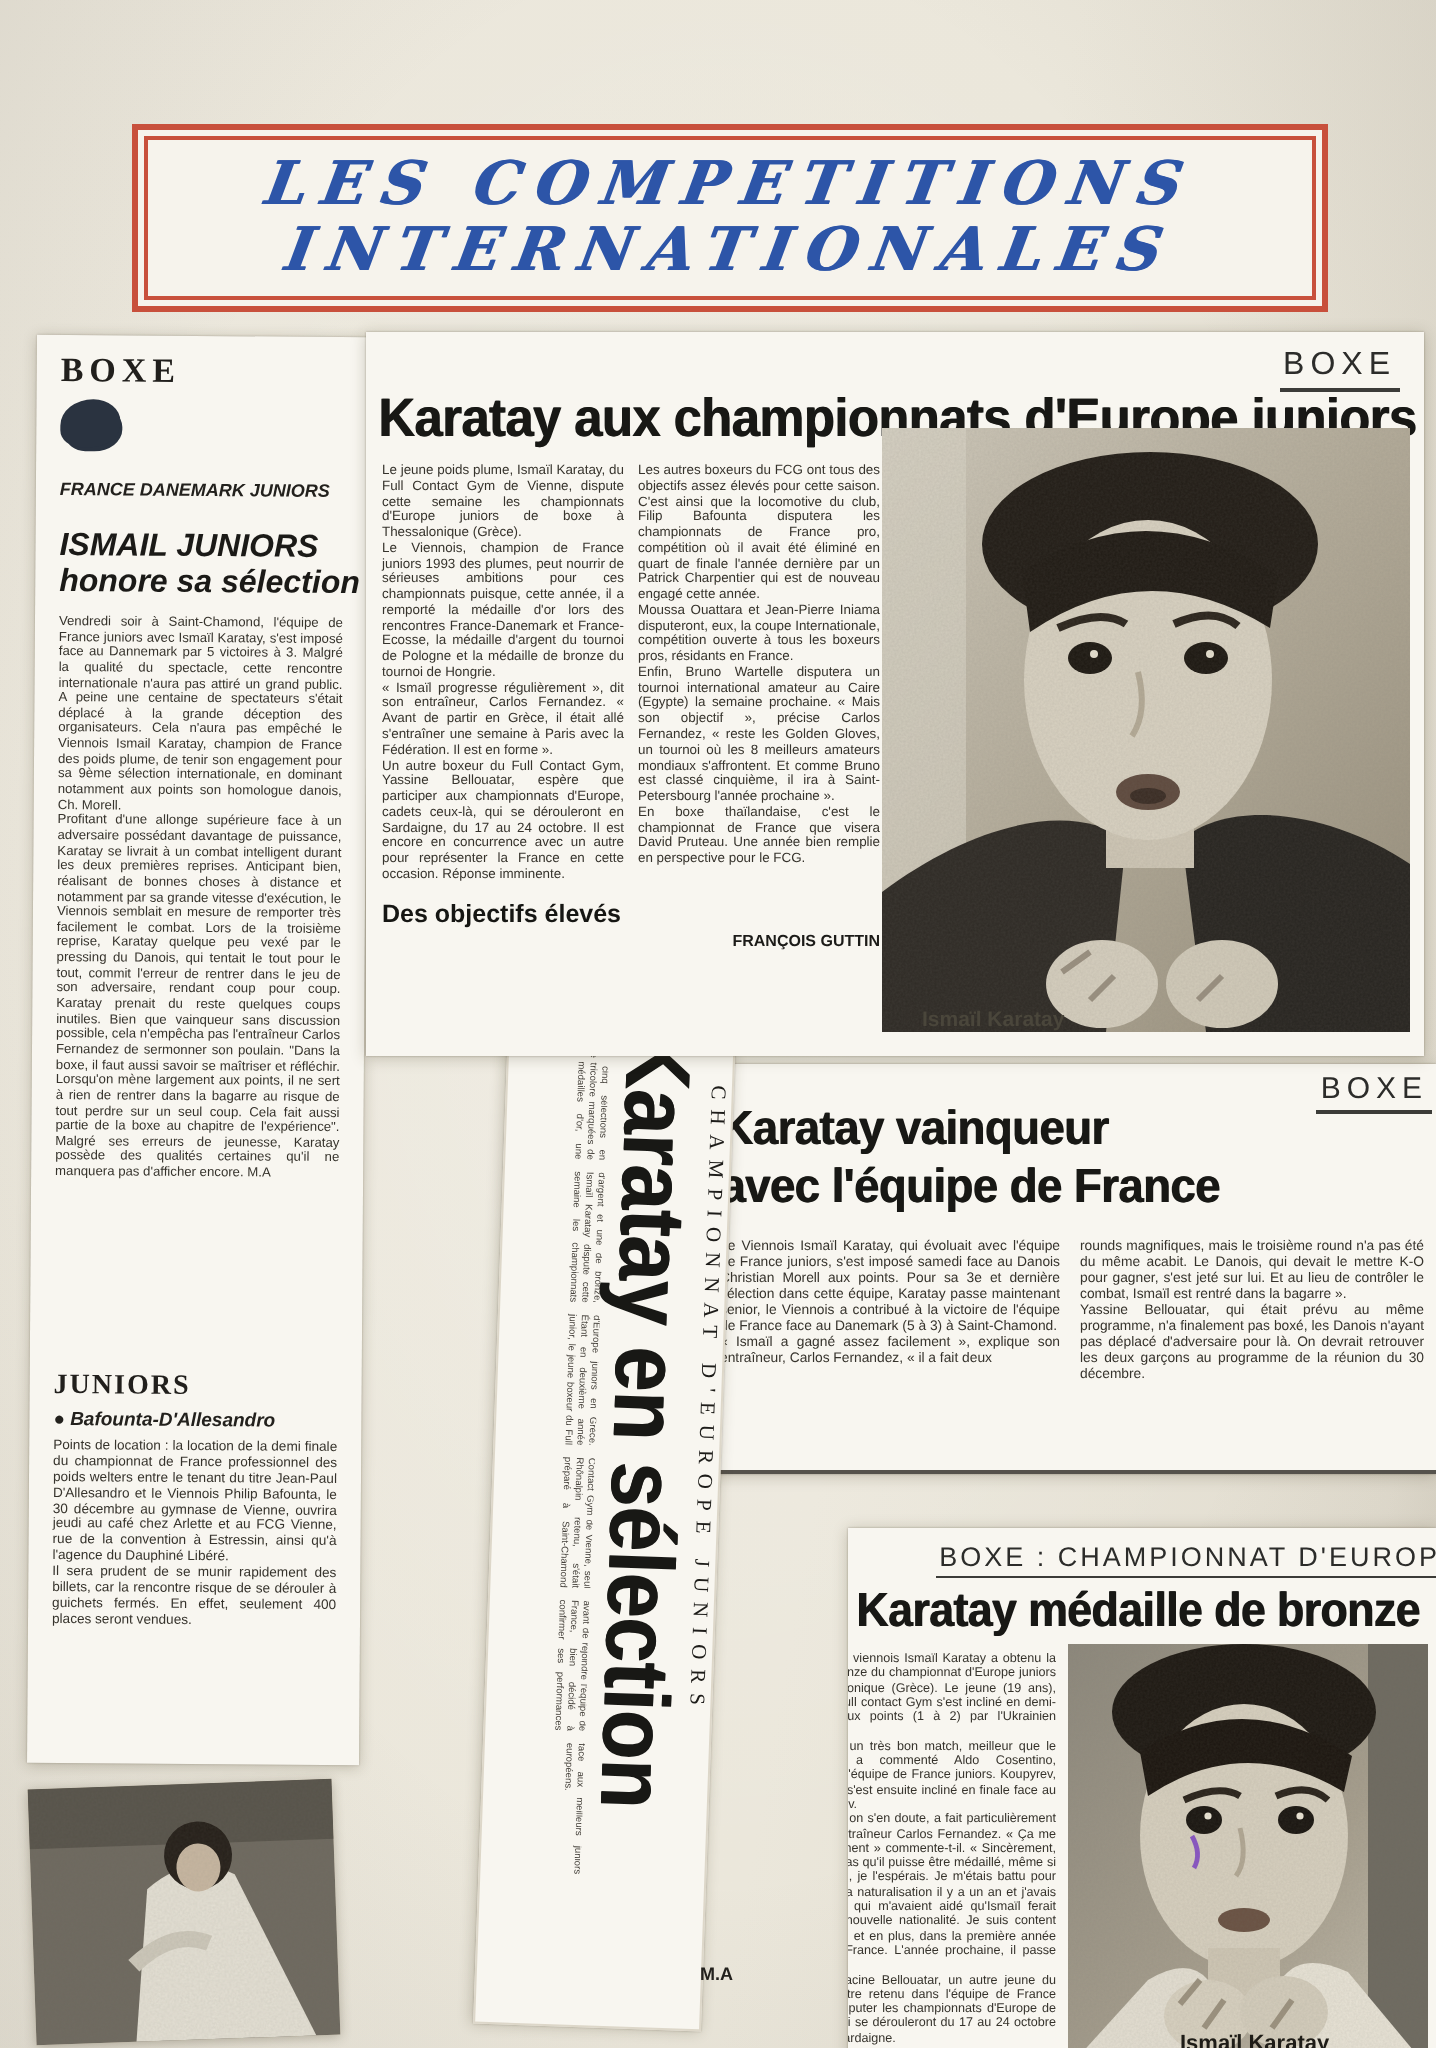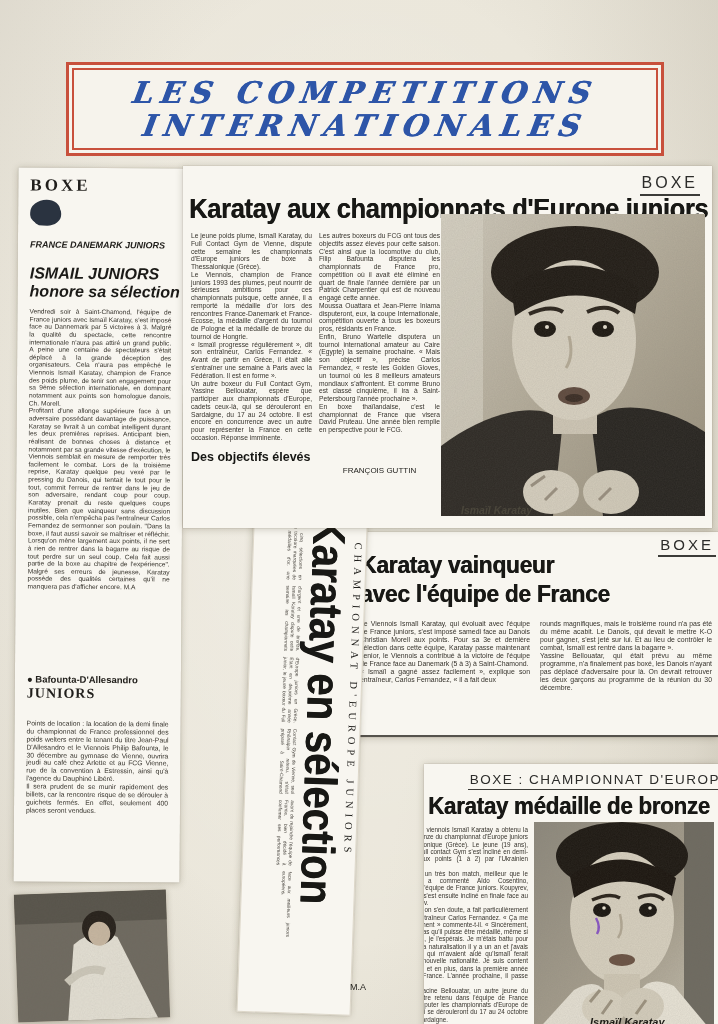--- a/index.html
+++ b/index.html
@@ -24,21 +24,21 @@
   
   #topclip{left:183px;top:166px;width:529px;height:362px;z-index:4;}
   
   #rotclip{left:368px;top:514px;width:500px;height:112px;transform:rotate(92deg);transform-origin:0 0;z-index:3;
            border:1px solid #ddd7c9;}
   
   #midclip{left:352px;top:532px;width:366px;height:203px;z-index:2;border-bottom:2px solid #55524c;}
   
   #bronzeclip{left:424px;top:736px;width:294px;height:288px;z-index:2;margin-top:28px;}
   .photo{position:absolute;overflow:hidden;background:#b6ae9d;}
-  .caption{font-weight:bold;font-style:italic;color:#37332a;}
+  .caption{font-weight:bold;color:#37332a;}
 </style>
 </head>
 <body>
 
 <div id="page">
 
   <div id="banner">
     <div class="inner">
       <div class="line">LES COMPETITIONS</div>
       <div class="line">INTERNATIONALES</div>
@@ -48,40 +48,40 @@
   <div id="leftclip" class="clip">
     <div style="position:absolute;left:12px;top:8px;font-size:17px;letter-spacing:3px;" class="serifhead">BOXE</div>
     <div style="position:absolute;left:12px;top:32px;width:30px;height:24px;background:#2a3340;
                 border-radius:55% 45% 50% 35%;box-shadow:2px 3px 0 -1px #2a3340;"></div>
     <div style="position:absolute;left:12px;top:72px;width:142px;font-size:9px;font-weight:bold;font-style:italic;color:#23211d;line-height:1.25;">FRANCE DANEMARK JUNIORS</div>
     <div style="position:absolute;left:12px;top:98px;font-size:16px;font-weight:bold;font-style:italic;color:#1b1a17;line-height:1.05;">ISMAIL JUNIORS</div>
     <div style="position:absolute;left:12px;top:115px;font-size:16px;font-weight:bold;font-style:italic;color:#1b1a17;">honore sa sélection</div>
     <div class="body" style="position:absolute;left:12px;top:140px;width:142px;font-size:6.6px;">Vendredi soir à Saint-Chamond, l'équipe de France juniors avec Ismaïl Karatay, s'est imposé face au Dannemark par 5 victoires à 3. Malgré la qualité du spectacle, cette rencontre internationale n'aura pas attiré un grand public. A peine une centaine de spectateurs s'était déplacé à la grande déception des organisateurs. Cela n'aura pas empêché le Viennois Ismail Karatay, champion de France des poids plume, de tenir son engagement pour sa 9ème sélection internationale, en dominant notamment aux points son homologue danois, Ch. Morell.
 Profitant d'une allonge supérieure face à un adversaire possédant davantage de puissance, Karatay se livrait à un combat intelligent durant les deux premières reprises. Anticipant bien, réalisant de bonnes choses à distance et notamment par sa grande vitesse d'exécution, le Viennois semblait en mesure de remporter très facilement le combat. Lors de la troisième reprise, Karatay quelque peu vexé par le pressing du Danois, qui tentait le tout pour le tout, commit l'erreur de rentrer dans le jeu de son adversaire, rendant coup pour coup. Karatay prenait du reste quelques coups inutiles. Bien que vainqueur sans discussion possible, cela n'empêcha pas l'entraîneur Carlos Fernandez de sermonner son poulain. "Dans la boxe, il faut aussi savoir se maîtriser et réfléchir. Lorsqu'on mène largement aux points, il ne sert à rien de rentrer dans la bagarre au risque de tout perdre sur un seul coup. Cela fait aussi partie de la boxe au chapitre de l'expérience". Malgré ses erreurs de jeunesse, Karatay possède des qualités certaines qu'il ne manquera pas d'afficher encore. M.A</div>
     <div style="position:absolute;left:12px;top:518px;font-size:14px;letter-spacing:1px;" class="serifhead">JUNIORS</div>
-    <div style="position:absolute;left:12px;top:506px;font-size:9.5px;font-weight:bold;color:#23211d;">● Bafounta-D'Allesandro</div>
+    <div style="position:absolute;left:12px;top:537px;font-size:9.5px;font-weight:bold;font-style:italic;color:#23211d;">● Bafounta-D'Allesandro</div>
     <div class="body" style="position:absolute;left:12px;top:552px;width:142px;">Points de location : la location de la demi finale du championnat de France professionnel des poids welters entre le tenant du titre Jean-Paul D'Allesandro et le Viennois Philip Bafounta, le 30 décembre au gymnase de Vienne, ouvrira jeudi au café chez Arlette et au FCG Vienne, rue de la convention à Estressin, ainsi qu'à l'agence du Dauphiné Libéré.
 Il sera prudent de se munir rapidement des billets, car la rencontre risque de se dérouler à guichets fermés. En effet, seulement 400 places seront vendues.</div>
   </div>
 
   <div id="topclip" class="clip">
     <div style="position:absolute;right:12px;top:8px;">
       <span class="boxe-label">BOXE</span>
     </div>
     <div class="big-head" style="position:absolute;left:6px;top:28px;width:560px;font-size:27px;transform:scaleX(.94);">Karatay aux championnats d'Europe juniors</div>
     <div class="body" style="position:absolute;left:8px;top:66px;width:121px;font-size:6.7px;">Le jeune poids plume, Ismaïl Karatay, du Full Contact Gym de Vienne, dispute cette semaine les championnats d'Europe juniors de boxe à Thessalonique (Grèce).
 Le Viennois, champion de France juniors 1993 des plumes, peut nourrir de sérieuses ambitions pour ces championnats puisque, cette année, il a remporté la médaille d'or lors des rencontres France-Danemark et France-Ecosse, la médaille d'argent du tournoi de Pologne et la médaille de bronze du tournoi de Hongrie.
 « Ismaïl progresse régulièrement », dit son entraîneur, Carlos Fernandez. « Avant de partir en Grèce, il était allé s'entraîner une semaine à Paris avec la Fédération. Il est en forme ».
 Un autre boxeur du Full Contact Gym, Yassine Bellouatar, espère que participer aux championnats d'Europe, cadets ceux-là, qui se dérouleront en Sardaigne, du 17 au 24 octobre. Il est encore en concurrence avec un autre pour représenter la France en cette occasion. Réponse imminente.</div>
     <div style="position:absolute;left:8px;top:284px;font-size:12.5px;font-weight:bold;color:#161613;">Des objectifs élevés</div>
     <div class="body" style="position:absolute;left:136px;top:66px;width:121px;font-size:6.7px;">Les autres boxeurs du FCG ont tous des objectifs assez élevés pour cette saison. C'est ainsi que la locomotive du club, Filip Bafounta disputera les championnats de France pro, compétition où il avait été éliminé en quart de finale l'année dernière par un Patrick Charpentier qui est de nouveau engagé cette année.
 Moussa Ouattara et Jean-Pierre Iniama disputeront, eux, la coupe Internationale, compétition ouverte à tous les boxeurs pros, résidants en France.
 Enfin, Bruno Wartelle disputera un tournoi international amateur au Caire (Egypte) la semaine prochaine. « Mais son objectif », précise Carlos Fernandez, « reste les Golden Gloves, un tournoi où les 8 meilleurs amateurs mondiaux s'affrontent. Et comme Bruno est classé cinquième, il ira à Saint-Petersbourg l'année prochaine ».
 En boxe thaïlandaise, c'est le championnat de France que visera David Pruteau. Une année bien remplie en perspective pour le FCG.</div>
-    <div style="position:absolute;left:136px;top:300px;width:121px;font-size:8px;font-weight:normal;text-align:center;color:#1c1b18;">FRANÇOIS GUTTIN</div>
+    <div style="position:absolute;left:136px;top:300px;width:121px;font-size:8px;font-weight:bold;text-align:right;color:#1c1b18;">FRANÇOIS GUTTIN</div>
 
     <div class="photo" style="left:258px;top:48px;width:264px;height:302px;">
       <svg width="264" height="302" viewBox="0 0 264 302" xmlns="http://www.w3.org/2000/svg">
         <defs>
           <linearGradient id="bg1" x1="0" y1="0" x2="1" y2="1">
             <stop offset="0" stop-color="#cfc9bb"></stop>
               <stop offset=".5" stop-color="#b3ab99"></stop>
               <stop offset="1" stop-color="#978e7b"></stop>
           </linearGradient>
           <filter id="grain">
@@ -116,21 +116,21 @@
     </div>
     <div class="caption" style="position:absolute;left:278px;top:338px;font-size:10.5px;z-index:3;color:#4a463b;">Ismaïl Karatay</div>
   </div>
 
   <div id="rotclip" class="clip">
     <div style="position:absolute;left:28px;top:2px;font-family:'Liberation Serif',serif;font-size:10.5px;letter-spacing:5px;color:#1d1c19;white-space:nowrap;">CHAMPIONNAT D'EUROPE JUNIORS</div>
     <div class="big-head" style="position:absolute;left:2px;top:10px;font-size:46px;white-space:nowrap;transform:scaleX(.88);">Karatay en sélection</div>
     <div style="position:absolute;left:2px;top:62px;width:494px;height:46px;column-width:60px;column-gap:6px;
                 font-size:4.8px;line-height:1.2;color:#44403a;text-align:justify;overflow:hidden;">Après cinq sélections en équipe tricolore marquées de deux médailles d'or, une d'argent et une de bronze, Ismaïl Karatay dispute cette semaine les championnats d'Europe juniors en Grèce. Étant en deuxième année junior, le jeune boxeur du Full Contact Gym de Vienne, seul Rhônalpin retenu, s'était préparé à Saint-Chamond avant de rejoindre l'équipe de France, bien décidé à confirmer ses performances face aux meilleurs juniors européens.</div>
   </div>
-  <div style="position:absolute;left:350px;top:982px;font-size:9px;font-weight:normal;color:#23211d;z-index:5;">M.A</div>
+  <div style="position:absolute;left:350px;top:982px;font-size:9px;font-weight:bold;color:#23211d;z-index:5;">M.A</div>
 
   <div id="midclip" class="clip">
     <div style="position:absolute;right:2px;top:4px;">
       <span class="boxe-label" style="font-size:15px;">BOXE</span>
     </div>
     <div class="big-head" style="position:absolute;left:8px;top:20px;font-size:24px;transform:scaleX(.95);line-height:1.1;white-space:nowrap;">Karatay vainqueur</div>
     <div class="big-head" style="position:absolute;left:8px;top:48px;font-size:24px;transform:scaleX(.95);white-space:nowrap;">avec l'équipe de France</div>
     <div class="body" style="position:absolute;left:8px;top:88px;width:170px;font-size:6.9px;">Le Viennois Ismaïl Karatay, qui évoluait avec l'équipe de France juniors, s'est imposé samedi face au Danois Christian Morell aux points. Pour sa 3e et dernière sélection dans cette équipe, Karatay passe maintenant senior, le Viennois a contribué à la victoire de l'équipe de France face au Danemark (5 à 3) à Saint-Chamond.
 « Ismaïl a gagné assez facilement », explique son entraîneur, Carlos Fernandez, « il a fait deux</div>
     <div class="body" style="position:absolute;left:188px;top:88px;width:172px;font-size:6.9px;">rounds magnifiques, mais le troisième round n'a pas été du même acabit. Le Danois, qui devait le mettre K-O pour gagner, s'est jeté sur lui. Et au lieu de contrôler le combat, Ismaïl est rentré dans la bagarre ».

